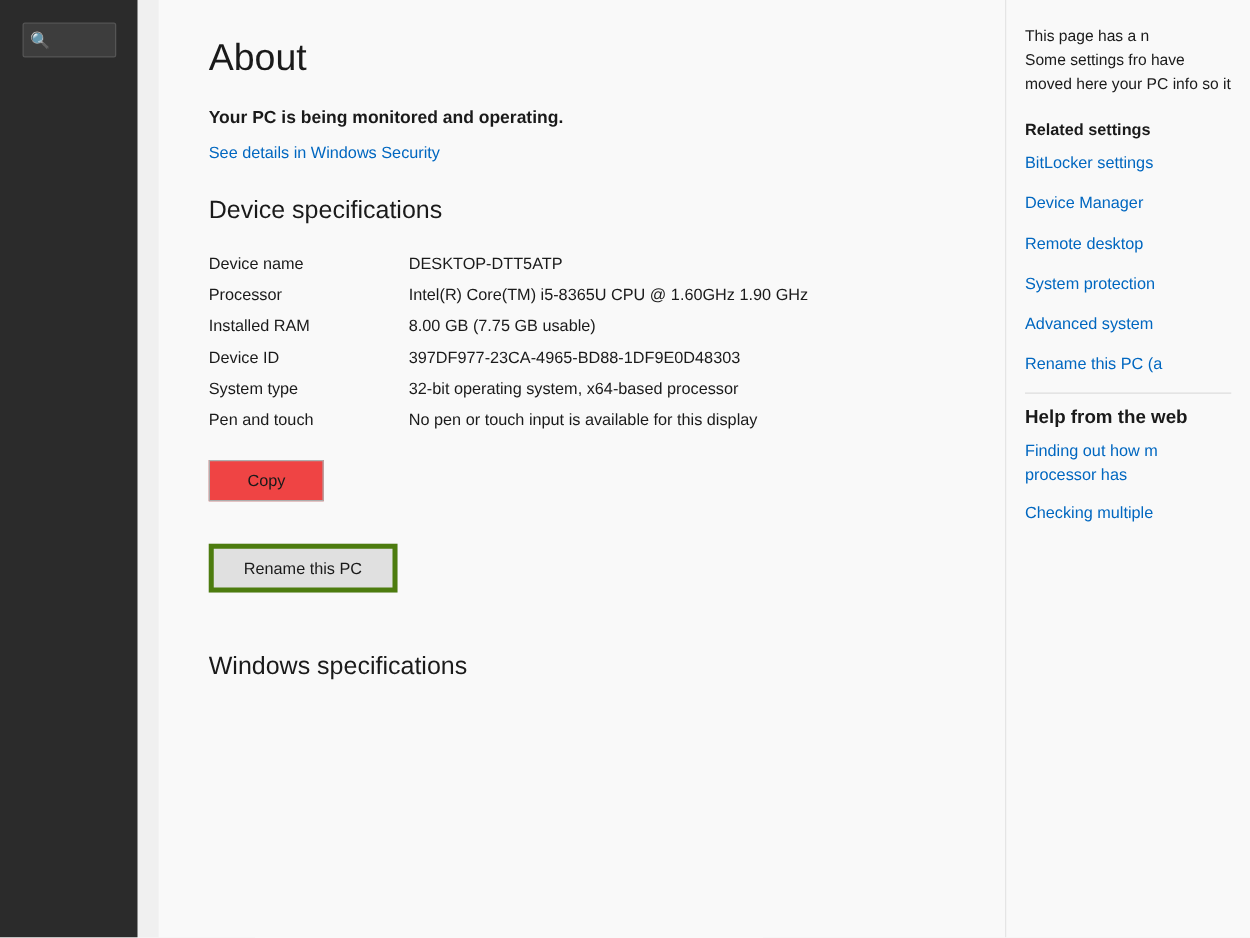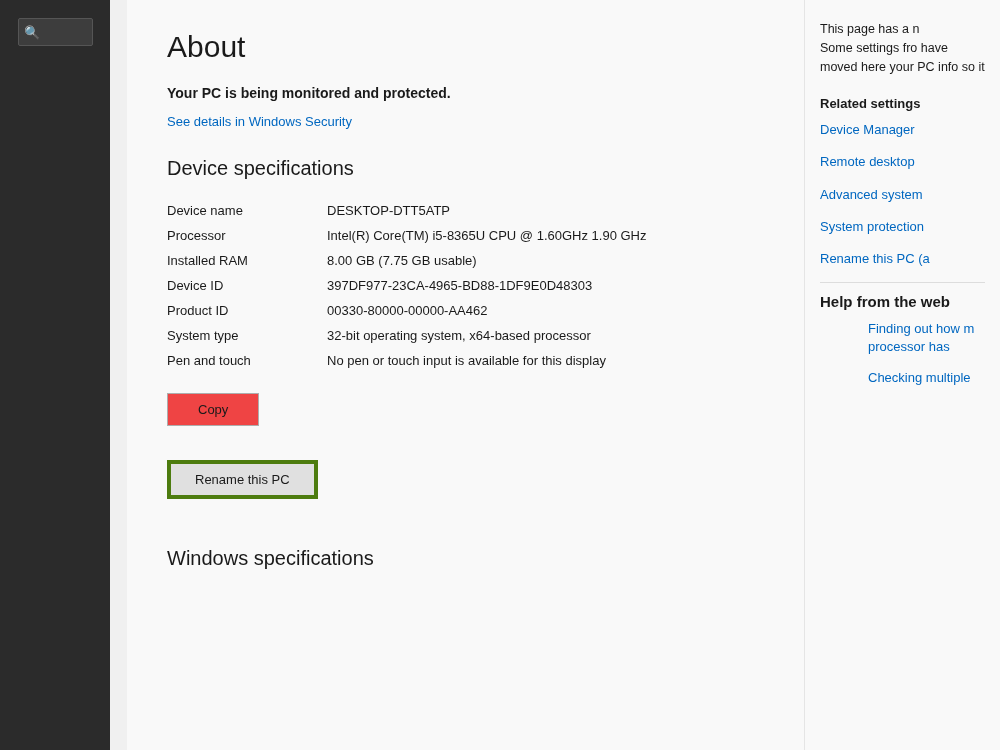--- a/index.html
+++ b/index.html
@@ -167,21 +167,20 @@
       margin: 10px 0 10px 0;
     }
 
     .help-link {
       display: block;
       color: #0067c0;
       font-size: 13px;
       text-decoration: none;
       margin-bottom: 12px;
       line-height: 1.4;
-      margin-left: 48px;
     }
 
     .right-panel-text-partial {
       font-size: 12.5px;
       color: #1a1a1a;
       line-height: 1.5;
       overflow: hidden;
     }
 
     .divider {
@@ -196,21 +195,21 @@
 <div class="sidebar">
   <div class="search-box">
     <span class="search-icon-svg">🔍</span>
   </div>
 </div>
 
 <div class="main-content">
 
   <h1 class="page-title">About</h1>
 
-  <p class="security-notice">Your PC is being monitored and protected.</p>
+  <p class="security-notice">Your PC is being monitored and operating.</p>
 
   <a class="security-link" href="#">See details in Windows Security</a>
 
   <h2 class="section-title">Device specifications</h2>
 
   <table class="specs-table">
     <tbody id="specs-tbody">
     <tr>
           <td>Device name</td>
           <td>DESKTOP-DTT5ATP</td>
@@ -221,24 +220,20 @@
         </tr>
         <tr>
           <td>Installed RAM</td>
           <td>8.00 GB (7.75 GB usable)</td>
         </tr>
         <tr>
           <td>Device ID</td>
           <td>397DF977-23CA-4965-BD88-1DF9E0D48303</td>
         </tr>
         <tr>
-          <td>Product ID</td>
-          <td>00330-80000-00000-AA462</td>
-        </tr>
-        <tr>
           <td>System type</td>
           <td>32-bit operating system, x64-based processor</td>
         </tr>
         <tr>
           <td>Pen and touch</td>
           <td>No pen or touch input is available for this display</td>
         </tr>
       </tbody>
   </table>
 
@@ -258,24 +253,25 @@
 
 <div class="right-panel">
   <div class="right-panel-text-partial">
     <span>This page has a n</span><br>
     <span>Some settings fro have moved here your PC info so it</span>
   </div>
 
   <div class="related-settings-title">Related settings</div>
 
   <div id="related-links-container">
+  <a class="related-link" href="#">BitLocker settings</a>
       <a class="related-link" href="#">Device Manager</a>
       <a class="related-link" href="#">Remote desktop</a>
+      <a class="related-link" href="#">System protection</a>
       <a class="related-link" href="#">Advanced system</a>
-      <a class="related-link" href="#">System protection</a>
       <a class="related-link" href="#">Rename this PC (a</a>
     </div>
 
   <hr class="divider">
 
   <div class="help-title">Help from the web</div>
 
   <div id="help-links-container">
   <a class="help-link" href="#">Finding out how m processor has</a>
       <a class="help-link" href="#">Checking multiple</a>

